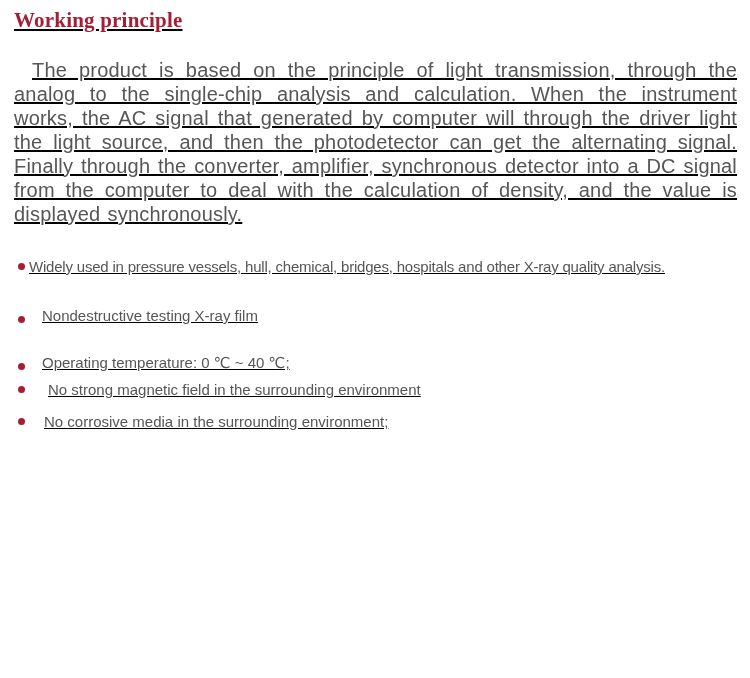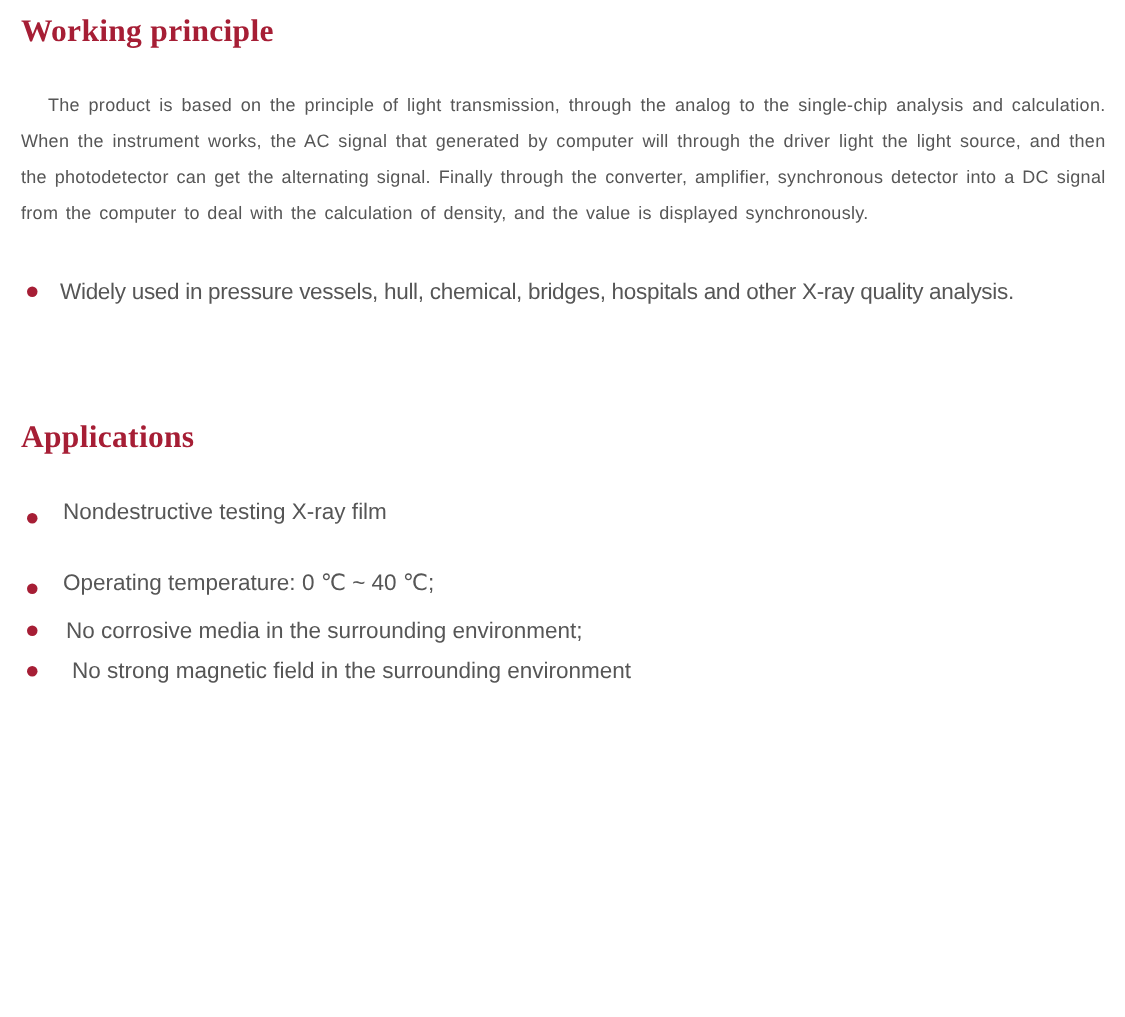--- a/index.html
+++ b/index.html
@@ -13,33 +13,34 @@
     width: 750px;
     height: 678px;
     overflow: hidden;
     font-family: "Liberation Sans", "DejaVu Sans", sans-serif;
   }
   .doc {
     width: 750px;
     height: 678px;
     padding: 8px 13px 12px 14px;
     background: var(--bg);
+    text-decoration: underline;
   }
   .section-heading {
     margin: 0;
     font-family: "Liberation Serif", "DejaVu Serif", serif;
     font-weight: bold;
     font-size: 21px;
     line-height: 24px;
     color: var(--accent);
     letter-spacing: 0.2px;
   }
   .para {
     margin: 26px 0 0 0;
-    font-size: 12px;
+    font-size: 20px;
     line-height: 24px;
     letter-spacing: 0.2px;
     word-spacing: 1.5px;
     text-align: justify;
     text-indent: 18px;
     color: var(--body-text);
   }
   .h-scope { margin-top: 36px; }
   .h-apps  { margin-top: 74px; }
   .h-cond  { margin-top: 51px; }
@@ -53,21 +54,21 @@
   }
   .dot {
     width: 7px; height: 7px;
     border-radius: 50%;
     background: var(--accent);
     flex: none;
     margin: 6px 0 0 4px;
   }
   .scope-row { margin-top: 31px; }
   .scope-row .bullet-text {
-    margin-left: 15px;
+    margin-left: 4px;
     white-space: nowrap;
     letter-spacing: -0.2px;
   }
   .two-col { display: flex; }
   .apps-row { margin-top: 29px; }
   .cond-row1 { margin-top: 27px; }
   .cond-row2 { margin-top: 12px; }
   .cond-row3 { margin-top: 7px; }
   .col-left { width: 364px; display: flex; align-items: center; }
   .col-right { display: flex; align-items: flex-start; }
@@ -88,40 +89,39 @@
   <h2 class="section-heading">Working principle</h2>
 
   <p class="para">The product is based on the principle of light transmission, through the analog to the single-chip analysis and calculation. When the instrument works, the AC signal that generated by computer will through the driver light the light source, and then the photodetector can get the alternating signal. Finally through the converter, amplifier, synchronous detector into a DC signal from the computer to deal with the calculation of density, and the value is displayed synchronously.</p>
 
 
   <div class="bullet-row scope-row">
     <span class="dot"></span>
     <span class="bullet-text">Widely used in pressure vessels, hull, chemical, bridges, hospitals and other X-ray quality analysis.</span>
   </div>
 
-  <h2 class="section-heading h-apps">Applications</h2>
 
   <div class="two-col apps-row">
     <div class="bullet-row col-left">
       <span class="dot"></span>
       <span class="bullet-text">Nondestructive testing X-ray film</span>
     </div>
   </div>
 
 
   <div class="two-col cond-row1">
     <div class="bullet-row col-left wide-gap">
       <span class="dot"></span>
       <span class="bullet-text">Operating temperature: 0 ℃ ~ 40 ℃;</span>
     </div>
   </div>
 
+  <div class="bullet-row cond-row3">
+    <span class="dot"></span>
+    <span class="bullet-text">No strong magnetic field in the surrounding environment</span>
+  </div>
+
   <div class="bullet-row cond-row2">
     <span class="dot"></span>
     <span class="bullet-text">No corrosive media in the surrounding environment;</span>
   </div>
 
-  <div class="bullet-row cond-row3">
-    <span class="dot"></span>
-    <span class="bullet-text">No strong magnetic field in the surrounding environment</span>
-  </div>
-
 </div>
 
 </body></html>

